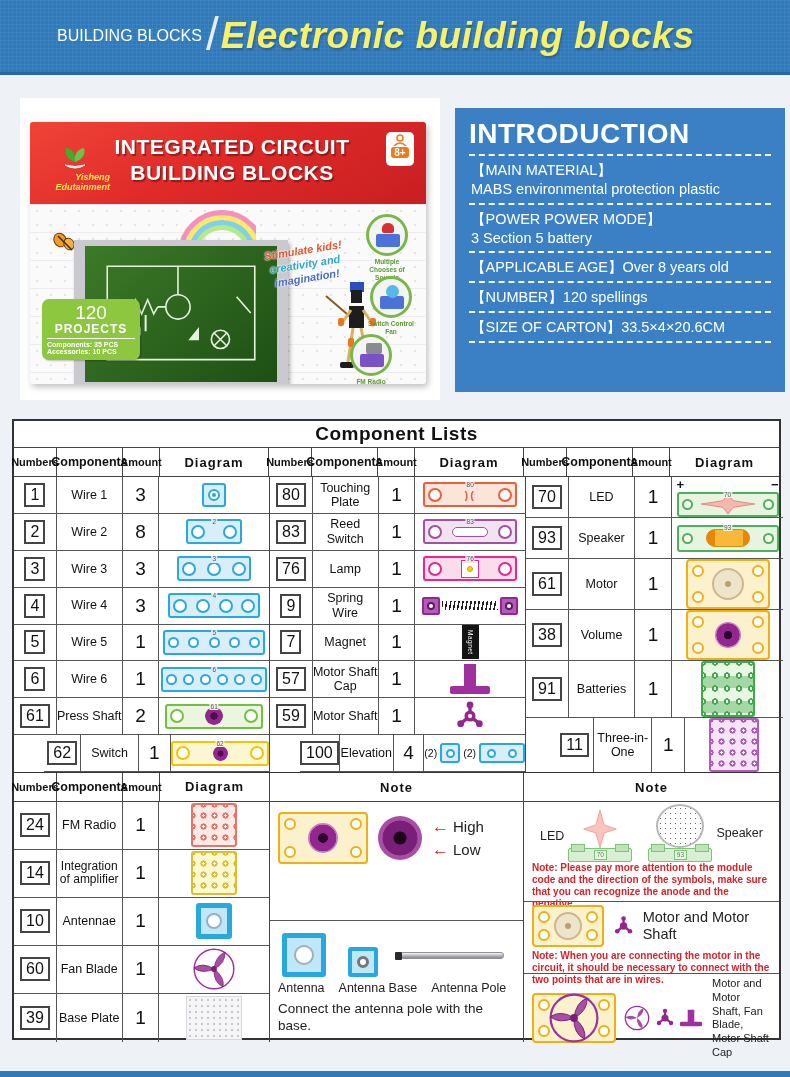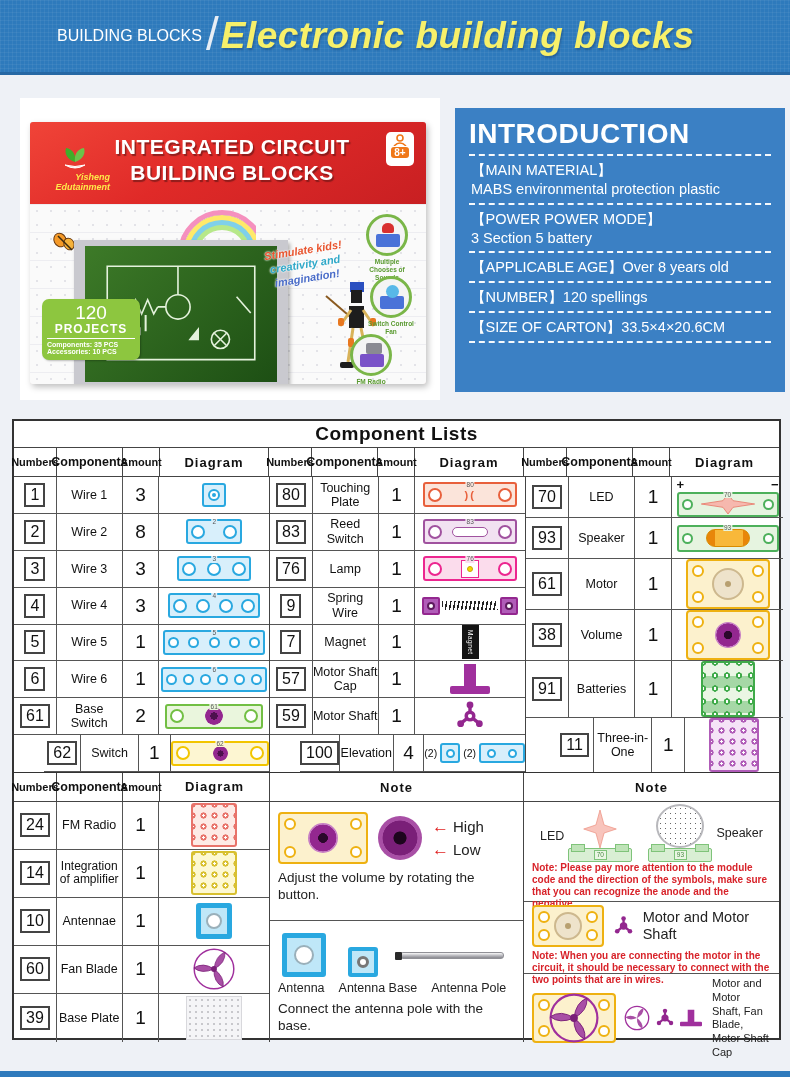--- a/index.html
+++ b/index.html
@@ -508,21 +508,21 @@
                 <i class="hole sm"></i>
                 <i class="hole sm"></i>
               </span>
             </div>
         </div>
         <div class="trow">
           <div class="cell cw-num">
               <span class="numbox">61</span>
             </div>
           <div class="cell cw-comp">
-              <span class="cname">Base Switch</span>
+              <span class="cname">Press Shaft</span>
             </div>
           <div class="cell cw-amt">
               <span class="camt">2</span>
             </div>
           <div class="cell cw-diag">
               <span class="bar c-green" style="width:98px">
                 <i class="hole"></i>
                 <i class="knob"></i>
                 <i class="chip">61</i>
                 <i class="hole"></i>
@@ -937,21 +937,20 @@
               <span class="row">
                   <span class="red-arrow">←</span>
                   <span>High</span>
                 </span>
               <span class="row">
                   <span class="red-arrow">←</span>
                   <span>Low</span>
                 </span>
             </span>
           </div>
-          <div class="note-black">Adjust the volume by rotating the button.</div>
         </div>
         <div class="ncell" style="height:121px">
           <div class="ant-row">
             <span class="antsq big">
                 <i></i>
               </span>
             <span class="antbase">
                 <i></i>
               </span>
             <span class="pole"></span>

